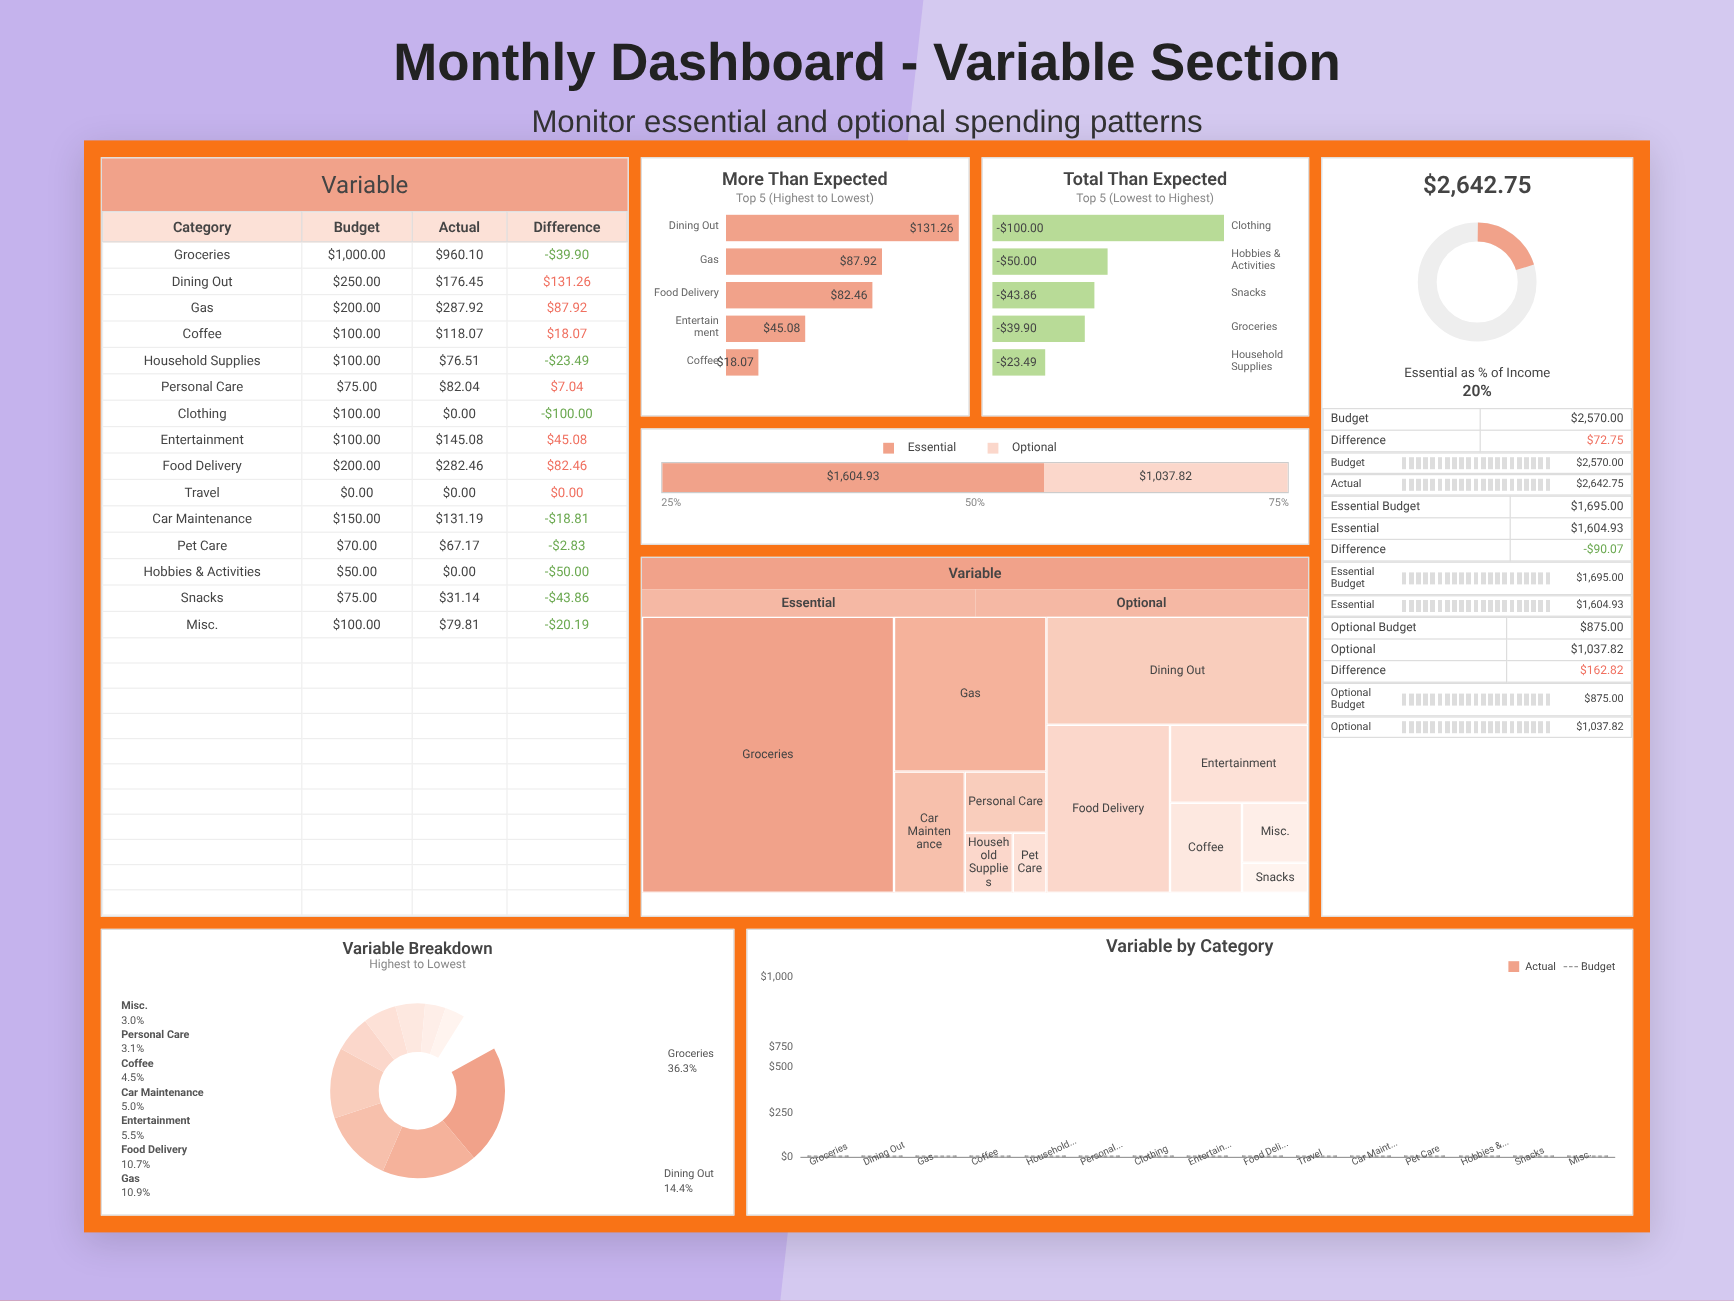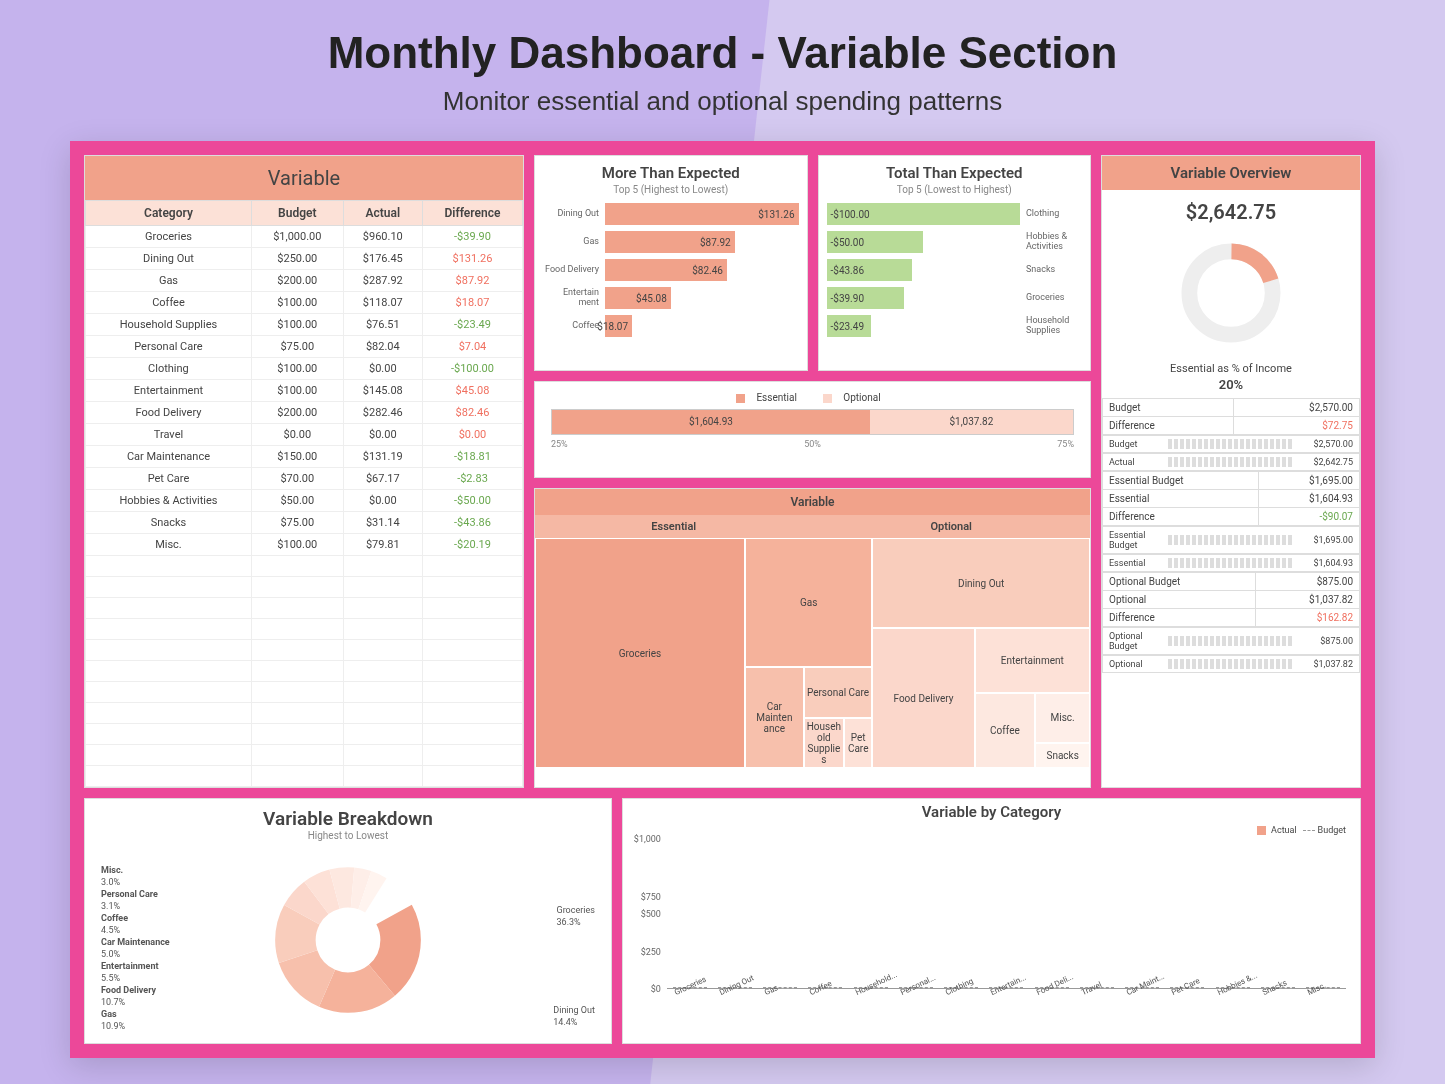--- a/index.html
+++ b/index.html
@@ -1,20 +1,20 @@
 <!DOCTYPE html>
 <html><head>
 <meta charset="utf-8">
 <style>
 *{box-sizing:border-box;margin:0;padding:0;font-family:-apple-system,BlinkMacSystemFont,"Segoe UI",Roboto,Arial,sans-serif}
 body{background:#c5b3ed;padding:0;position:relative;min-height:1084px}
 body::before{content:'';position:absolute;top:0;right:0;width:55%;height:100%;background:#d4c9f0;clip-path:polygon(15% 0,100% 0,100% 100%,0 100%);z-index:0}
 .page-title{text-align:center;font-size:44px;font-weight:700;color:#222;padding:28px 0 8px;position:relative;z-index:1;font-family:"Comic Sans MS",cursive,sans-serif}
-.page-subtitle{text-align:center;font-size:26px;color:#333;padding-bottom:24px;position:relative;z-index:1;font-family:"Comic Sans MS",cursive,sans-serif}
-.dashboard{background:#ec4899;margin:0 70px;padding:14px;position:relative;z-index:1;box-shadow:0 8px 30px rgba(0,0,0,0.15);display:grid;grid-template-columns:440px 1fr 260px;grid-template-rows:auto auto auto auto;gap:10px;font-size:11px;color:#444}
+.page-subtitle{text-align:center;font-size:26px;color:#333;position:relative;z-index:1;font-family:"Comic Sans MS",cursive,sans-serif}
+.dashboard{background:#f97316;margin:0 70px;padding:14px;position:relative;z-index:1;box-shadow:0 8px 30px rgba(0,0,0,0.15);display:grid;grid-template-columns:440px 1fr 260px;grid-template-rows:auto auto auto auto;gap:10px;font-size:11px;color:#444}
 .panel{border:1px solid #ddd;background:#fff}
 .var-table{grid-column:1;grid-row:1/span 3}
 .var-table .header{background:#f1a28a;text-align:center;font-size:20px;padding:10px;color:#444}
 .var-table table{width:100%;border-collapse:collapse}
 .var-table th{background:#fce1d7;padding:5px;border:1px solid #ddd;font-weight:600;font-size:12px}
 .var-table td{padding:4px 6px;border:1px solid #eee;text-align:center;font-size:11px;height:21px}
 .var-table td:first-child{text-align:center}
 .var-table .total-row td{background:#f1a28a;font-weight:600}
 .pos{color:#f07060}.neg{color:#6aa84f}
 .top5-row{grid-column:2;grid-row:1;display:grid;grid-template-columns:1fr 1fr;gap:10px}
@@ -54,21 +54,21 @@
 .ov-table{width:100%;border-collapse:collapse;font-size:10px}
 .ov-table td{border:1px solid #ddd;padding:3px 6px}
 .ov-table td:last-child{text-align:right}
 .ov-mini{padding:3px 6px;border:1px solid #ddd;font-size:9px;display:flex;align-items:center}
 .ov-mini .lbl{width:55px}
 .ov-mini .trk{flex:1;height:10px;background:repeating-linear-gradient(90deg,#ddd 0,#ddd 4px,transparent 4px,transparent 6px);position:relative;margin:0 4px}
 .ov-mini .fill{height:100%;background:#ddd}
 .ov-mini .val{width:55px;text-align:right;font-size:9px}
 .bottom-row{grid-column:1/span 3;grid-row:4;display:grid;grid-template-columns:1fr 1.4fr;gap:10px}
 .breakdown{padding:8px;position:relative}
-.breakdown h3{text-align:center;font-size:19px;font-weight:600}
+.breakdown h3{text-align:center;font-size:14px;font-weight:600}
 .breakdown .sub{text-align:center;font-size:10px;color:#888;margin-bottom:4px}
 .breakdown .donut-wrap{display:flex;align-items:center;justify-content:center;height:190px;position:relative}
 .breakdown .lbl-left,.breakdown .lbl-right{position:absolute;font-size:9px;color:#555;line-height:1.3}
 .bycat{padding:4px}
 .bycat h3{text-align:center;font-size:15px;font-weight:600;margin-bottom:4px}
 .bycat-legend{text-align:right;font-size:9px;margin-bottom:4px;padding-right:10px}
 .bycat-chart{height:170px;position:relative;padding:0 10px 0 40px}
 .bycat-grid{position:absolute;left:40px;right:10px;top:0;bottom:20px;border-bottom:1px solid #999}
 .bycat-yaxis{position:absolute;left:0;top:0;bottom:20px;width:38px;font-size:9px;color:#666}
 .bycat-ylabel{position:absolute;right:4px;transform:translateY(-50%)}
@@ -390,21 +390,20 @@
                 <div class="tm-cell" style="background:#fff4ef;flex:0.6">Snacks</div>
               </div>
             </div>
           </div>
         </div>
       </div>
     </div>
   </div>
 
   <div class="panel overview">
-    <div class="ov-head">Variable Overview</div>
     <div class="ov-total">$2,642.75</div>
     <div class="ov-donut">
       <svg width="110" height="110" viewBox="0 0 42 42">
         <circle cx="21" cy="21" r="15.9" fill="none" stroke="#eee" stroke-width="6"></circle>
         <circle cx="21" cy="21" r="15.9" fill="none" stroke="#f1a28a" stroke-width="6" stroke-dasharray="20 80" stroke-dashoffset="25"></circle>
       </svg>
     </div>
     <div class="ov-pct">Essential as % of Income</div>
     <div class="ov-pct-val">20%</div>
     <div id="ov-content">

